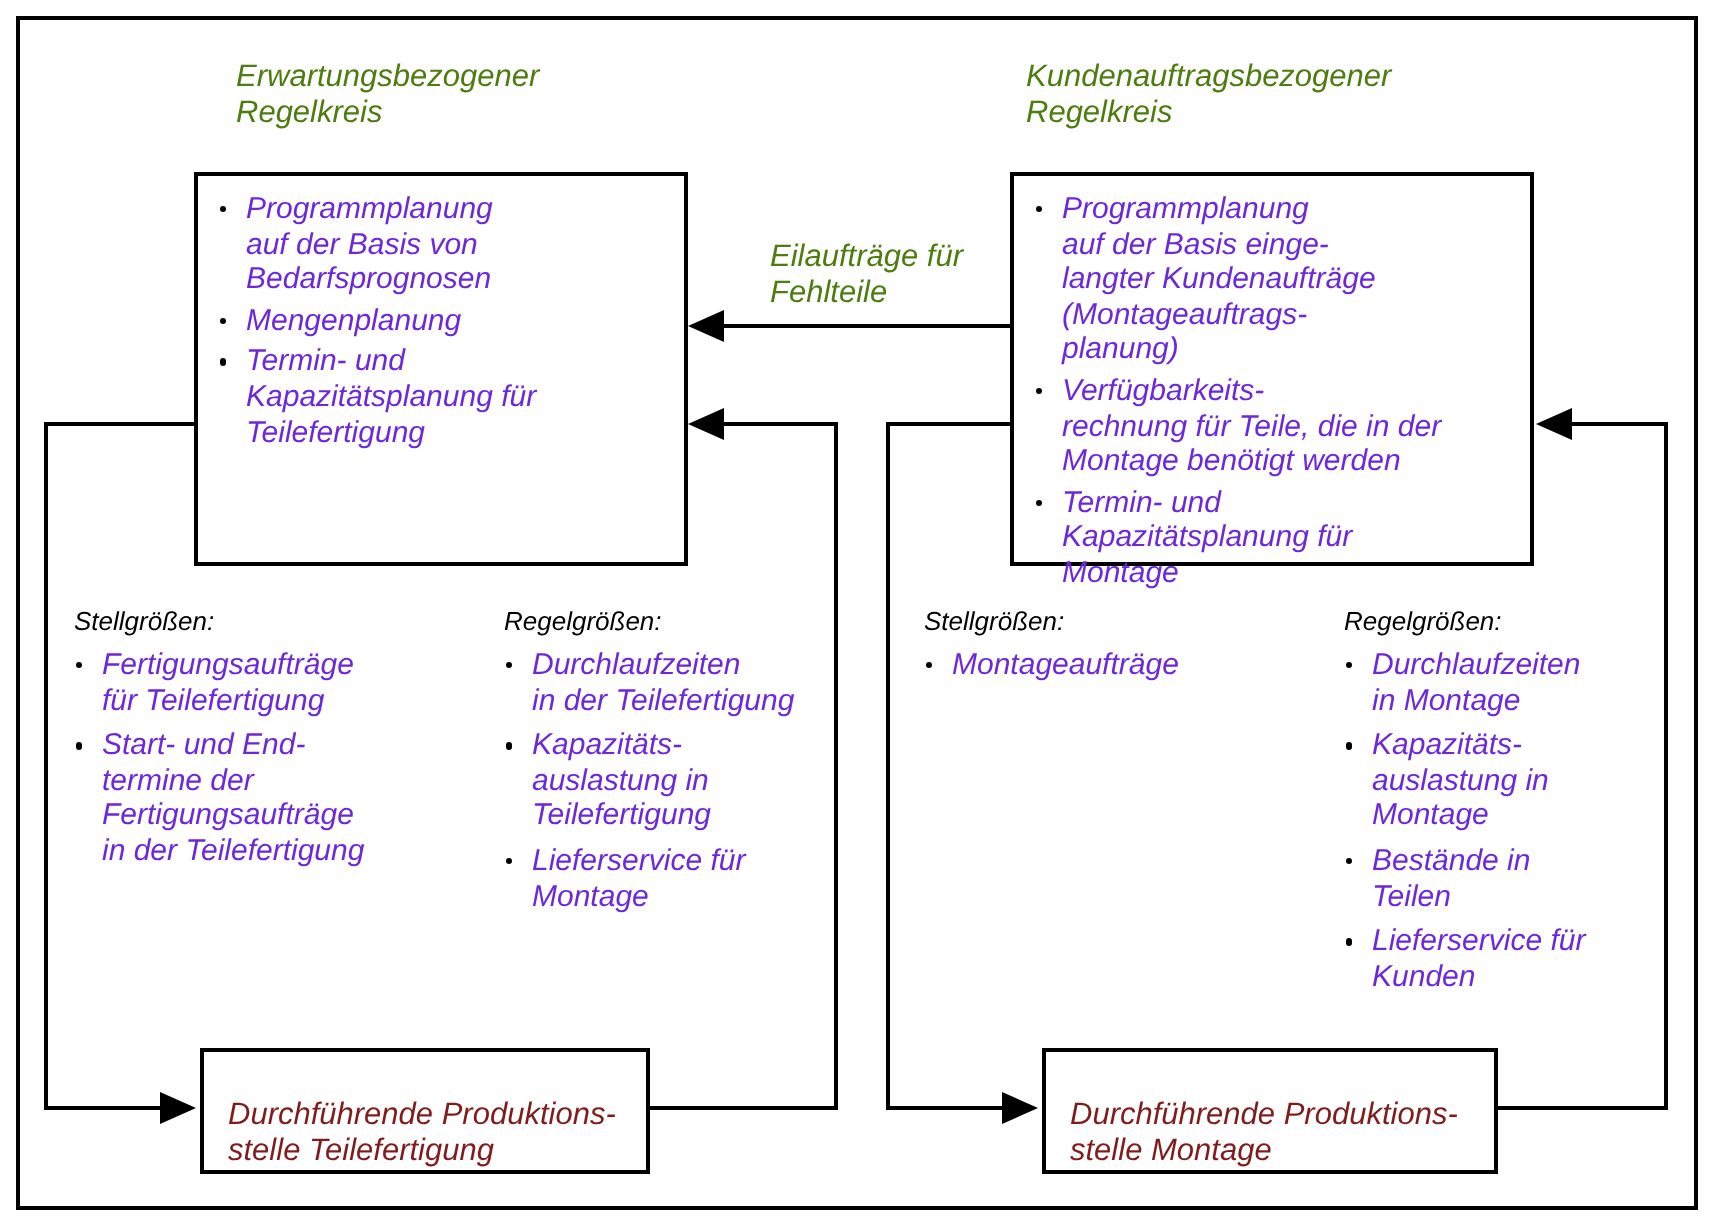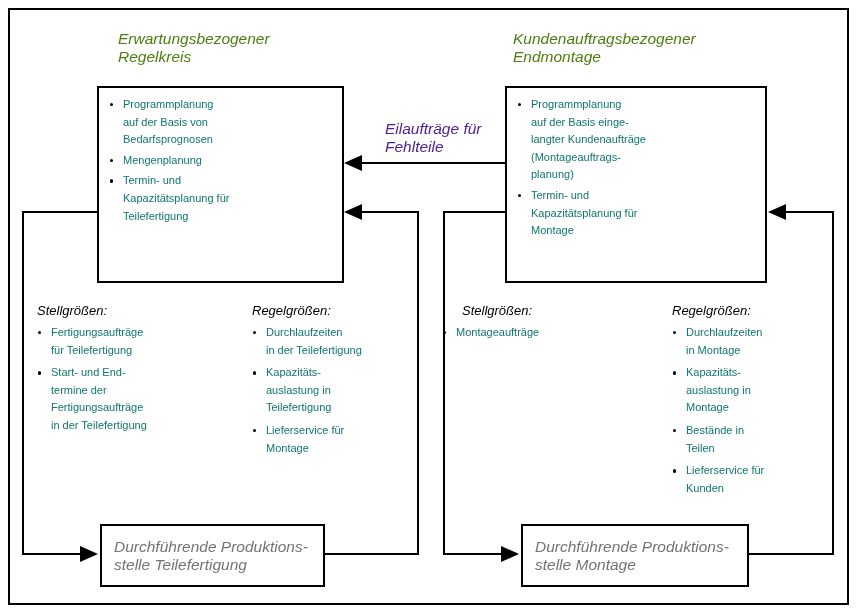--- a/index.html
+++ b/index.html
@@ -41,25 +41,26 @@
     z-index:7;
     white-space:pre-line;
   }
   ul.blist{
     list-style:none;
     margin:0;
     padding:0;
   }
   ul.blist > li{
     position:relative;
-    font-size:11px;
+    font-style:italic;
+    font-size:15px;
     line-height:17.6px;
     padding-left:14px;
     margin-bottom:3px;
-    color:#0f766e;
+    color:#6d28d9;
     white-space:pre-line;
   }
   ul.blist > li:before{
     content:"";
     position:absolute;
     left:1px; top:7px;
     width:3.4px;height:3.4px;
     border-radius:50%;
     background:#000;
   }
@@ -74,31 +75,31 @@
   .var-list{
     position:absolute;
     z-index:7;
   }
   .var-list ul.blist > li{ margin-bottom:5px; }
   .label-free{
     position:absolute;
     font-style:italic;
     font-size:15.5px;
     line-height:17.5px;
-    color:#4c1d95;
+    color:#4d7c0f;
     z-index:7;
     white-space:pre-line;
   }
   .bottombox-text{
     font-style:italic;
     font-size:15.5px;
     line-height:18px;
-    color:#737373;
-    white-space:pre-line;
-    padding:12px 0 0 12px;
+    color:#7f1d1d;
+    white-space:pre-line;
+    padding:23px 0 0 12px;
   }
   
   .hline{ position:absolute; background:#000; height:2px; z-index:3; }
   .vline{ position:absolute; background:#000; width:2px;  z-index:3; }
   .arrow-left{
     position:absolute; width:0;height:0;
     border-top:8px solid transparent;
     border-bottom:8px solid transparent;
     border-right:18px solid #000;
     z-index:4;
@@ -115,21 +116,21 @@
 <body>
 
 <div id="canvas">
 
   <div id="outer-frame"></div>
 
   <div class="section-title" style="left:118px; top:30px;">Erwartungsbezogener
 Regelkreis</div>
 
   <div class="section-title" style="left:513px; top:30px;">Kundenauftragsbezogener
-Endmontage</div>
+Regelkreis</div>
 
   <div class="box" style="left:97px; top:86px; width:247px; height:197px;">
     <div class="box-inner">
       <ul class="blist">
         <li>Programmplanung
 auf der Basis von
 Bedarfsprognosen</li>
         <li>Mengenplanung</li>
         <li>Termin- und
 Kapazitätsplanung für
@@ -139,20 +140,23 @@
   </div>
 
   <div class="box" style="left:505px; top:86px; width:262px; height:197px;">
     <div class="box-inner">
       <ul class="blist">
         <li>Programmplanung
 auf der Basis einge-
 langter Kundenaufträge
 (Montageauftrags-
 planung)</li>
+        <li>Verfügbarkeits-
+rechnung für Teile, die in der
+Montage benötigt werden</li>
         <li>Termin- und
 Kapazitätsplanung für
 Montage</li>
       </ul>
     </div>
   </div>
 
   <div class="label-free" style="left:385px; top:120px;">Eilaufträge für
 Fehlteile</div>
 
@@ -175,21 +179,21 @@
 in der Teilefertigung</li>
       <li>Kapazitäts-
 auslastung in
 Teilefertigung</li>
       <li>Lieferservice für
 Montage</li>
     </ul>
   </div>
 
   <div class="var-head" style="left:462px; top:302px;">Stellgrößen:</div>
-  <div class="var-list" style="left:442px; top:324px; width:175px;">
+  <div class="var-list" style="left:462px; top:324px; width:175px;">
     <ul class="blist">
       <li>Montageaufträge</li>
     </ul>
   </div>
 
   <div class="var-head" style="left:672px; top:302px;">Regelgrößen:</div>
   <div class="var-list" style="left:672px; top:324px; width:165px;">
     <ul class="blist">
       <li>Durchlaufzeiten
 in Montage</li>

